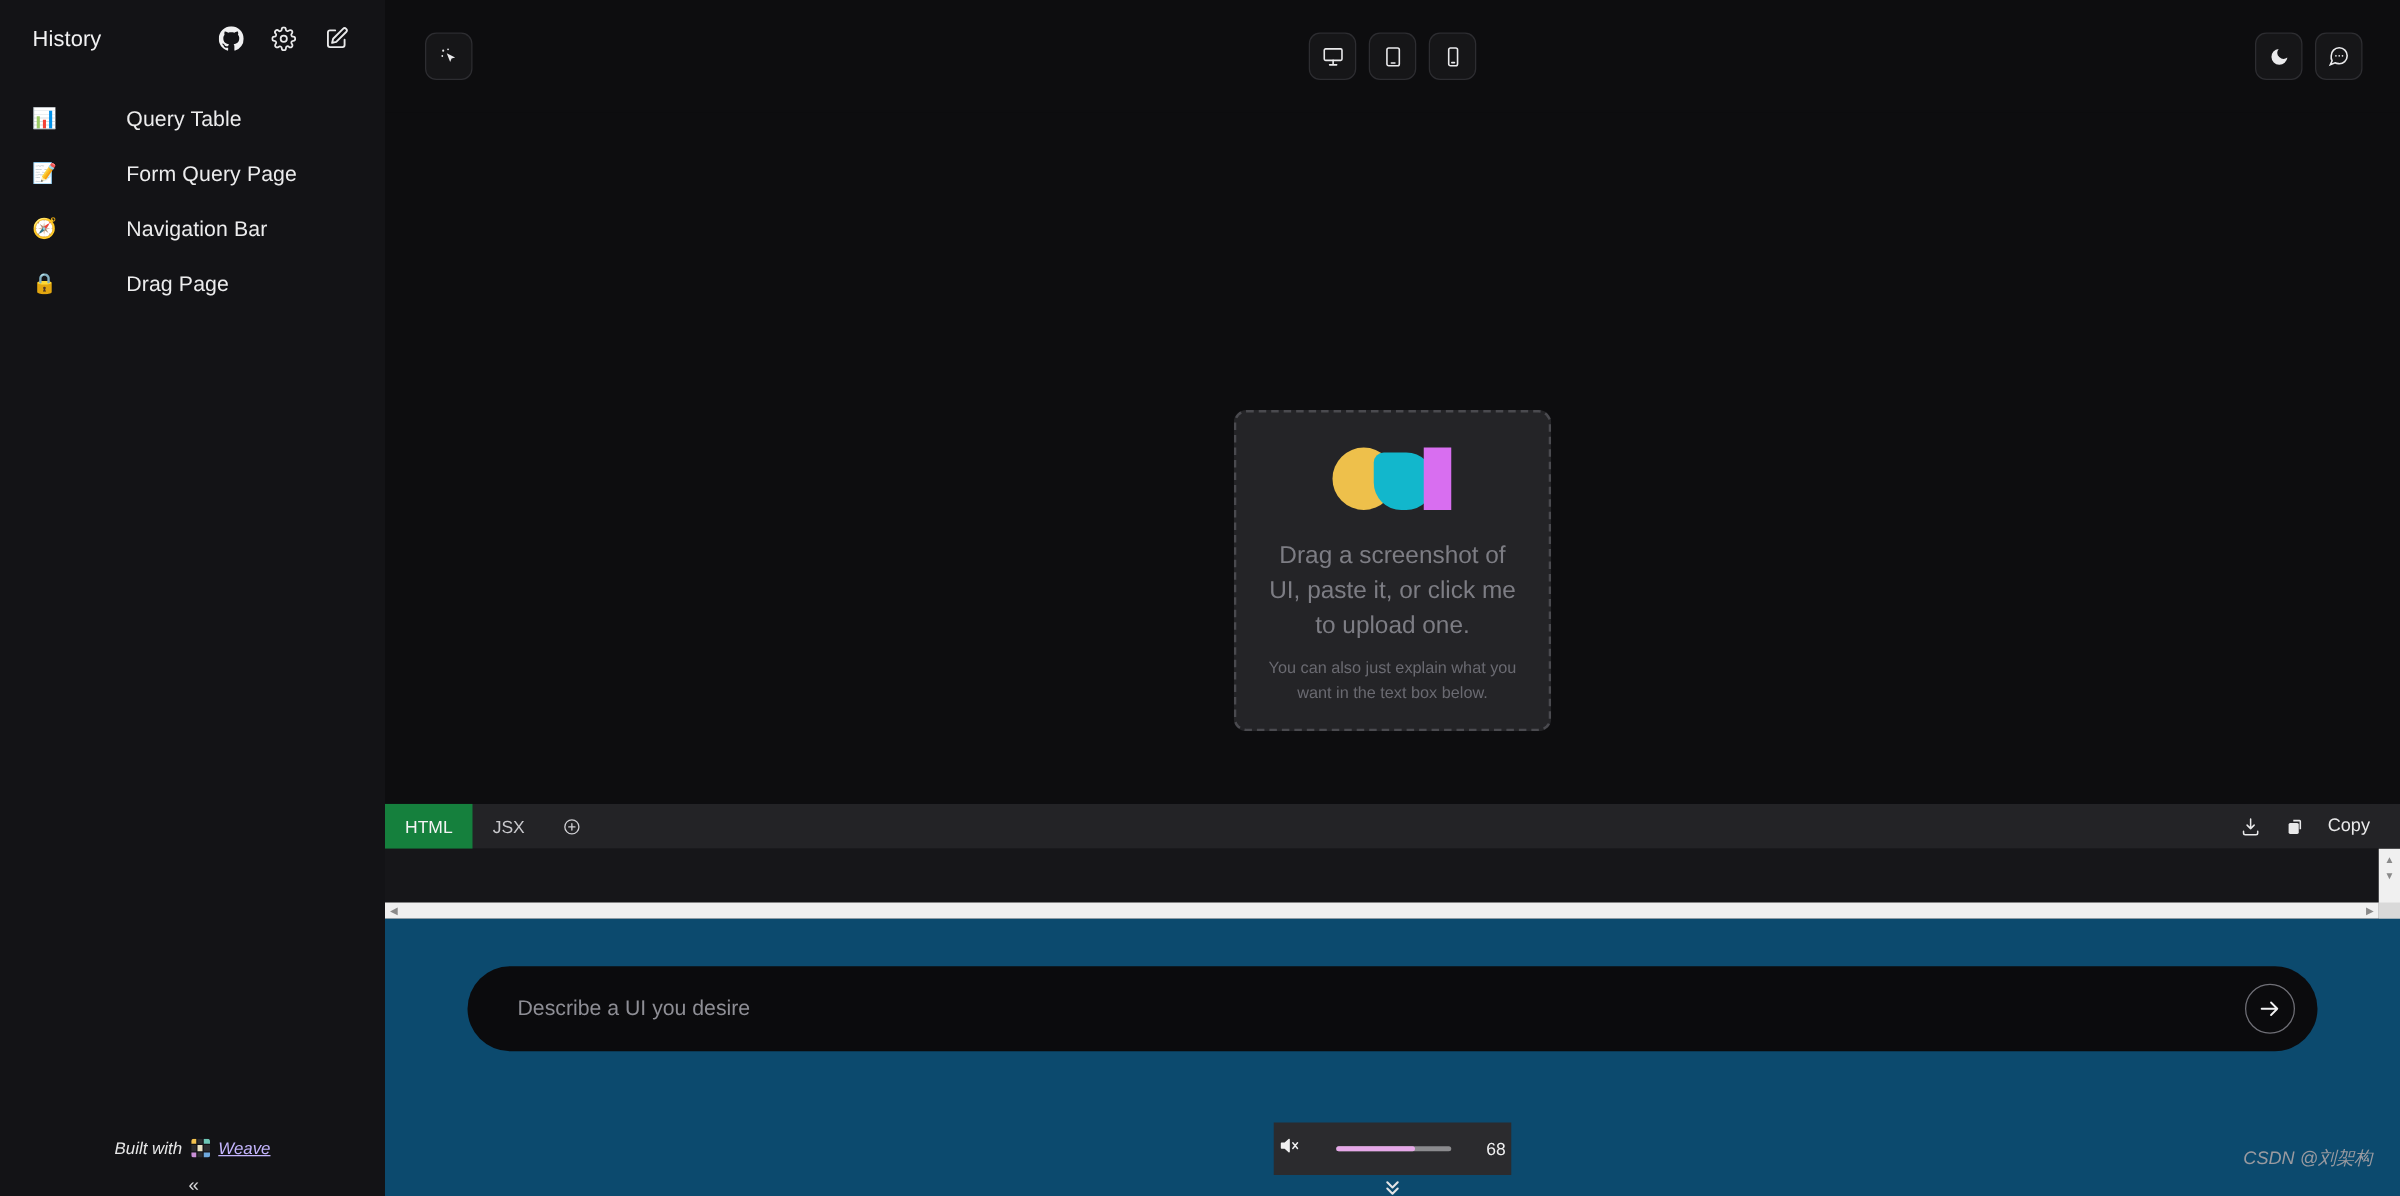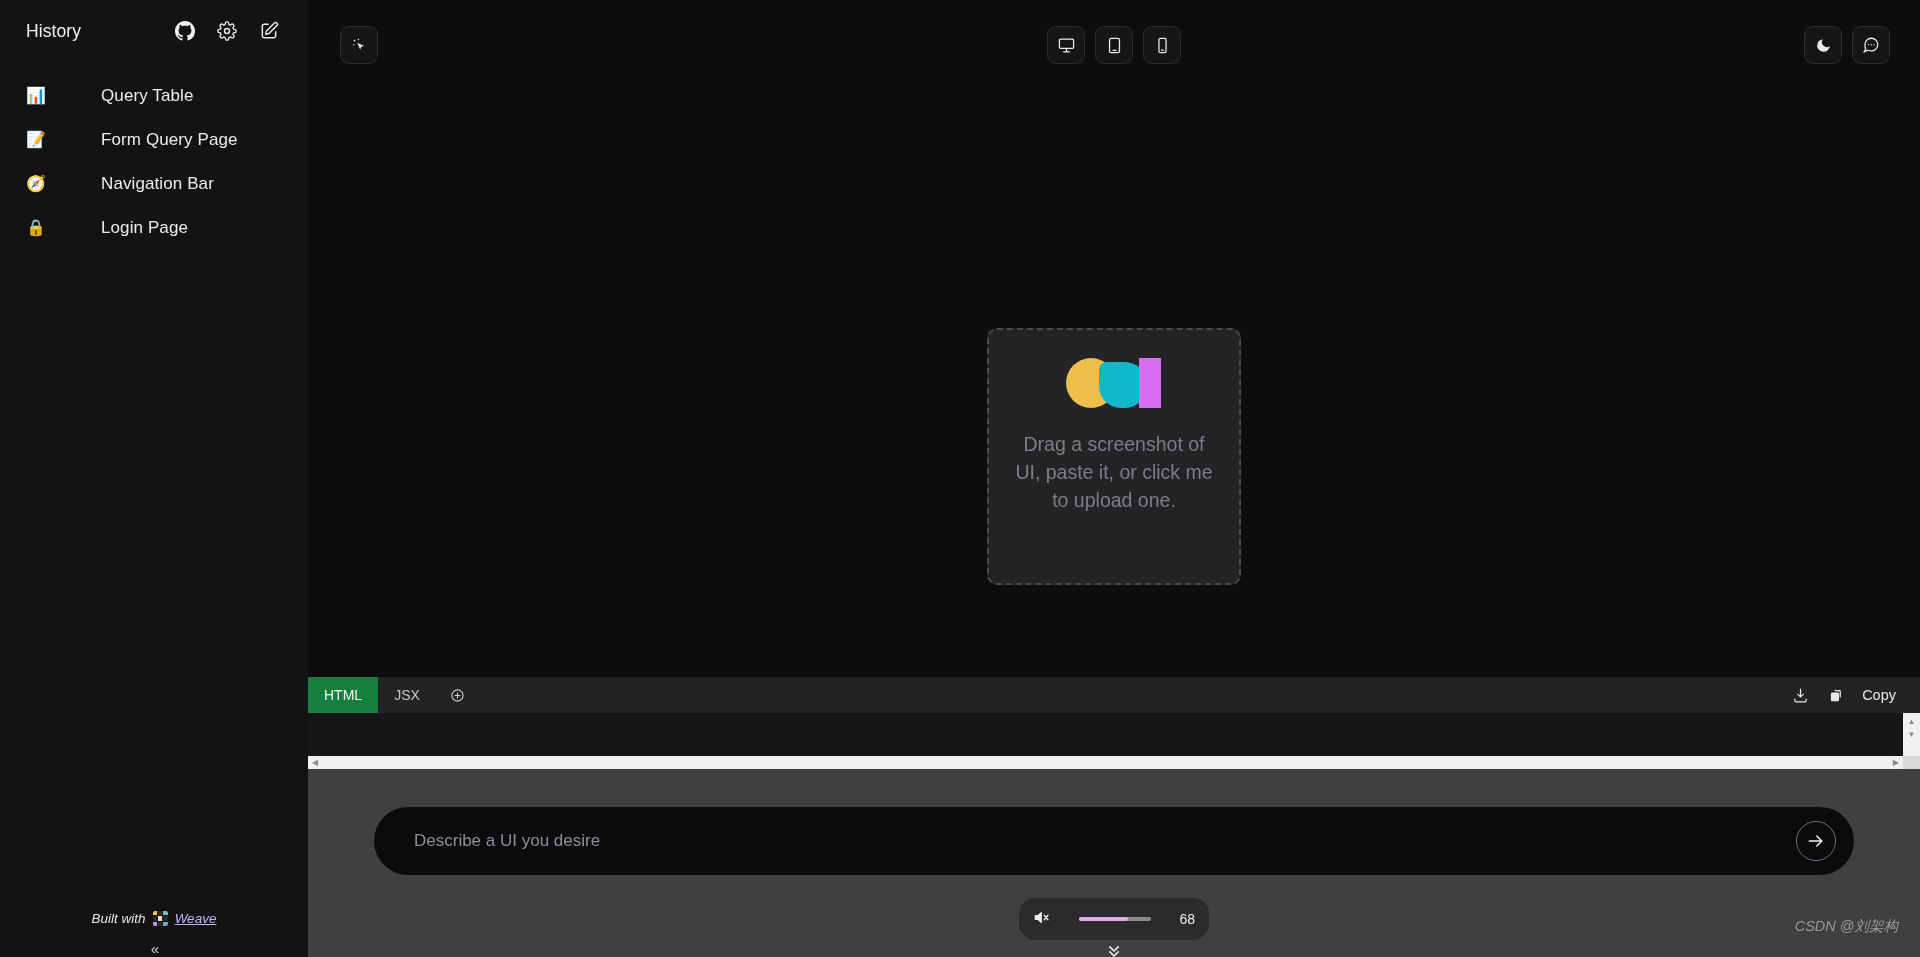--- a/index.html
+++ b/index.html
@@ -110,40 +110,40 @@
     background: #f0f0f0; display: flex; align-items: center; justify-content: space-between;
   }
   .hscroll .ar { font-size: 8px; color: #8a8a8a; padding: 0 4px; }
   .vscroll {
     width: 17px; background: #f0f0f0; display: flex; flex-direction: column;
     align-items: center; justify-content: flex-start; padding-top: 2px;
   }
   .vscroll .ar { font-size: 8px; color: #8a8a8a; line-height: 13px; }
   .vcorner { position: absolute; right: 0; bottom: 0; width: 17px; height: 13px; background: #d9d9d9; }
 
-  .bottomzone { height: 188px; flex: none; background: #404040; position: relative; }
+  .bottomzone { height: 222px; flex: none; background: #0c4a6e; position: relative; }
 
   .prompt {
     position: absolute; left: 50%; transform: translateX(-50%);
     top: 38px; width: 1480px; height: 68px;
     background: #0b0b0d; border-radius: 34px;
     display: flex; align-items: center; justify-content: space-between;
     padding: 0 18px 0 40px; cursor: text;
   }
   .prompt .ph { color: #8e8e95; font-size: 17px; }
   .send {
     width: 40px; height: 40px; border-radius: 50%; border: 1px solid #6f6f76;
     display: flex; align-items: center; justify-content: center; cursor: pointer;
   }
 
   
   .vol {
     position: absolute; left: 50%; transform: translateX(-50%); bottom: 17px;
-    width: 190px; height: 42px; background: #2b2b2e; border-radius: 16px;
-    display: flex; align-items: center; gap: 28px; padding: 0 14px;
+    width: 190px; height: 42px; background: #2b2b2e; border-radius: 0;
+    display: flex; align-items: center; gap: 28px; padding: 0 4px;
   }
   .vol-track { position: relative; width: 92px; height: 4px; background: #8b8b8e; border-radius: 2px; }
   .vol-fill { position: absolute; left: 0; top: 0; height: 4px; width: 68%; background: #e6a8e8; border-radius: 2px; }
   .vol-val { color: #efeff0; font-size: 14px; }
   .chev { position: absolute; left: 50%; transform: translateX(-50%); bottom: -8px; cursor: pointer; }
 
   .watermark {
     position: absolute; right: 22px; bottom: 21px;
     color: #9a9aa0; font-size: 14.5px; font-style: italic;
   }
@@ -185,21 +185,21 @@
       <div class="sb-item">
         <span class="emoji">📝</span>
         <span class="lbl">Form Query Page</span>
       </div>
       <div class="sb-item">
         <span class="emoji">🧭</span>
         <span class="lbl">Navigation Bar</span>
       </div>
       <div class="sb-item">
         <span class="emoji">🔒</span>
-        <span class="lbl">Login Page</span>
+        <span class="lbl">Drag Page</span>
       </div>
     </div>
 
     <div class="sb-foot">
       <div class="built">
         <span>Built with</span>
         <span class="wv-logo">
           <i style="background:#f2c14e"></i>
             <i style="background:#2b2b2e"></i>
             <i style="background:#6ec6b6"></i>
@@ -269,20 +269,21 @@
     </div>
 
     <div class="canvas">
       <div class="dropzone">
         <div class="dz-logo">
           <span class="circ" style="background: rgb(238, 192, 75);"></span>
           <span class="leaf" style="background: rgb(18, 183, 204);"></span>
           <span class="rect" style="background: rgb(216, 110, 240);"></span>
         </div>
         <div class="dz-t1">Drag a screenshot of UI, paste it, or click me to upload one.</div>
+        <div class="dz-t2">You can also just explain what you want in the text box below.</div>
       </div>
     </div>
 
     <div class="tabsbar">
       <div class="tabs">
         <div class="tab active">HTML</div>
         <div class="tab">JSX</div>
         <div class="tab-add">
           <svg width="15" height="15" viewBox="0 0 24 24" fill="none" stroke="#cfcfd3" stroke-width="1.7" stroke-linecap="round">
               <circle cx="12" cy="12" r="9"></circle>

